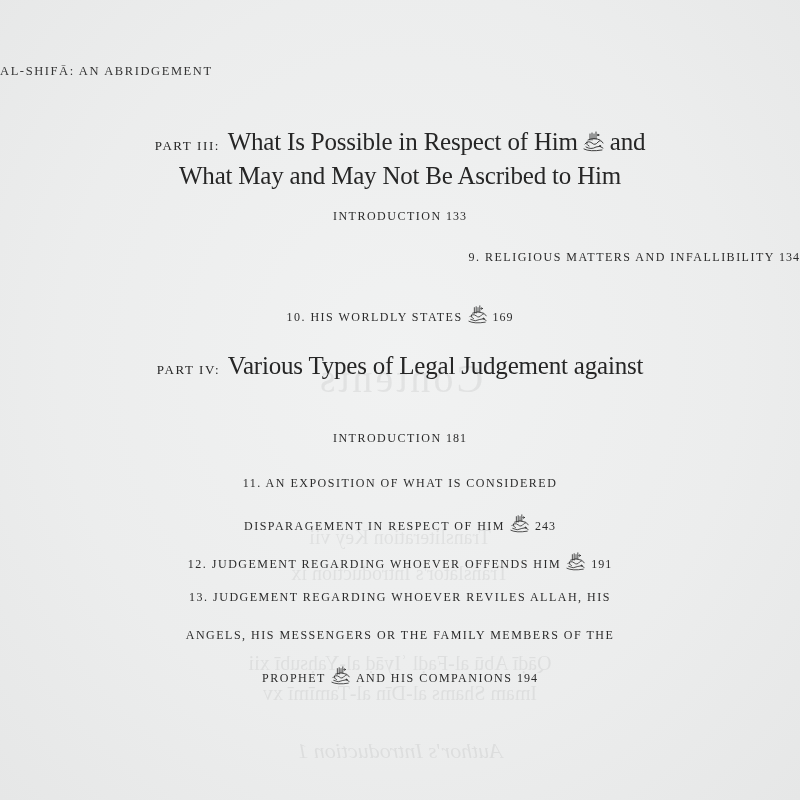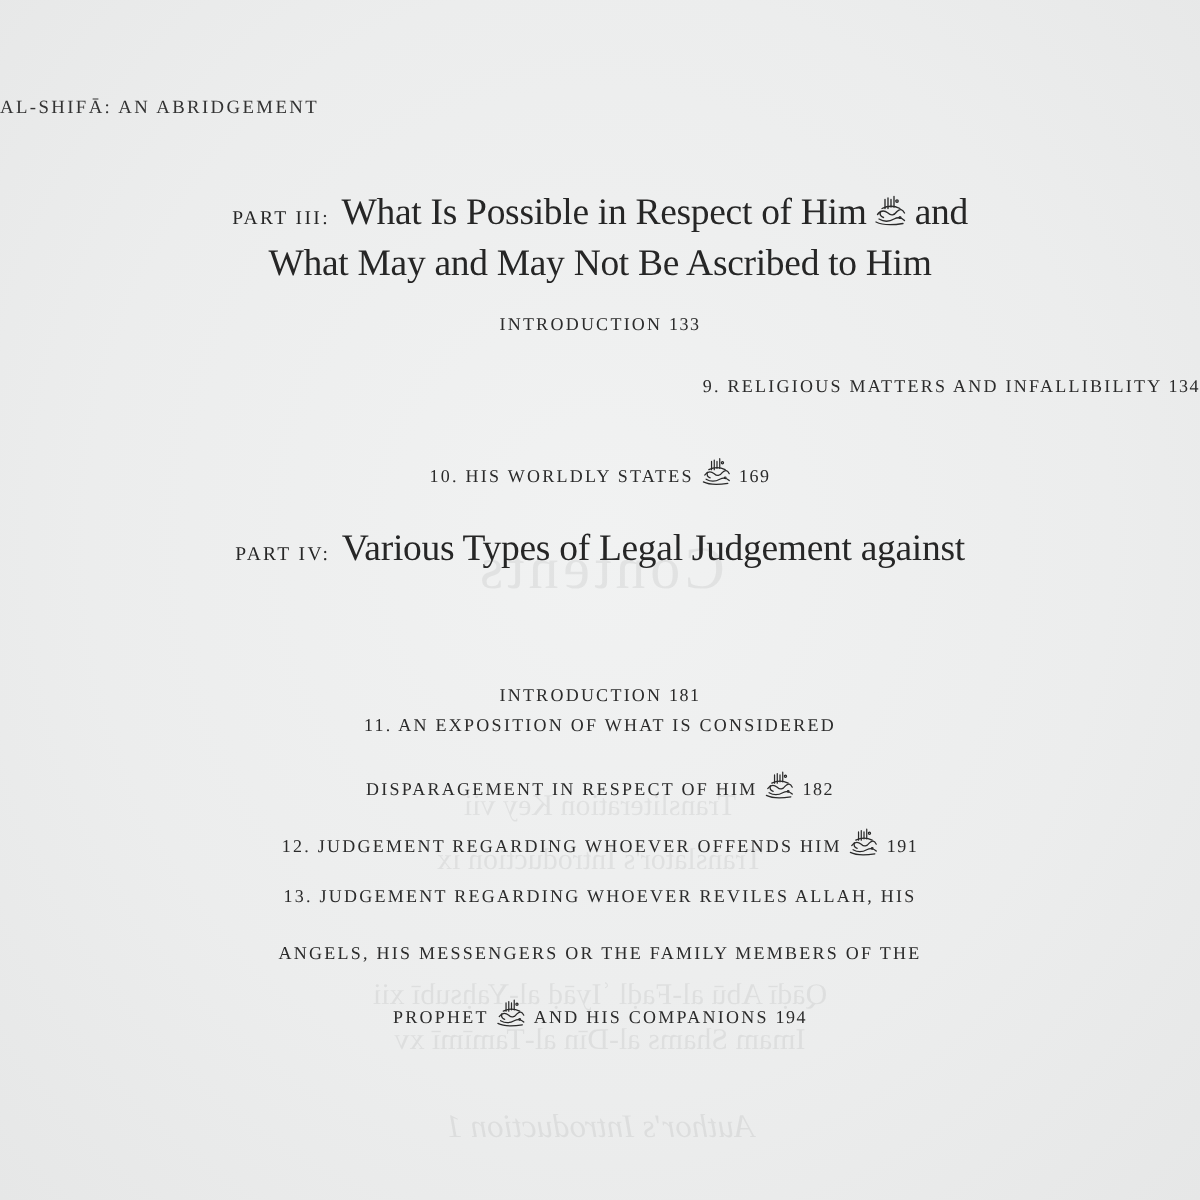--- a/index.html
+++ b/index.html
@@ -130,30 +130,30 @@
     <span>10.  HIS WORLDLY STATES</span><svg class="honorific">
         <use href="#salawat"></use>
       </svg><span class="num">169</span>
   </div>
 
   <div class="line part-title" style="top:352px;">
     <span class="part-label">PART IV:</span>
     <span>Various Types of Legal Judgement against</span>
   </div>
 
-  <div class="line entry" style="top:456px;">
+  <div class="line entry" style="top:431px;">
     <span>INTRODUCTION</span>
     <span class="num">181</span>
   </div>
 
   <div class="line entry" style="top:476px;">11.  AN EXPOSITION OF WHAT IS CONSIDERED</div>
   <div class="line entry" style="top:513px;">
     <span>DISPARAGEMENT IN RESPECT OF HIM</span><svg class="honorific">
         <use href="#salawat"></use>
-      </svg><span class="num">182</span>
+      </svg><span class="num">243</span>
   </div>
 
   <div class="line entry" style="top:551px;">
     <span>12.  JUDGEMENT REGARDING WHOEVER OFFENDS HIM</span><svg class="honorific">
         <use href="#salawat"></use>
       </svg><span class="num">191</span>
   </div>
 
   <div class="line entry" style="top:590px;">13.  JUDGEMENT REGARDING WHOEVER REVILES ALLAH, HIS</div>
   <div class="line entry" style="top:628px;">ANGELS, HIS MESSENGERS OR THE FAMILY MEMBERS OF THE</div>

